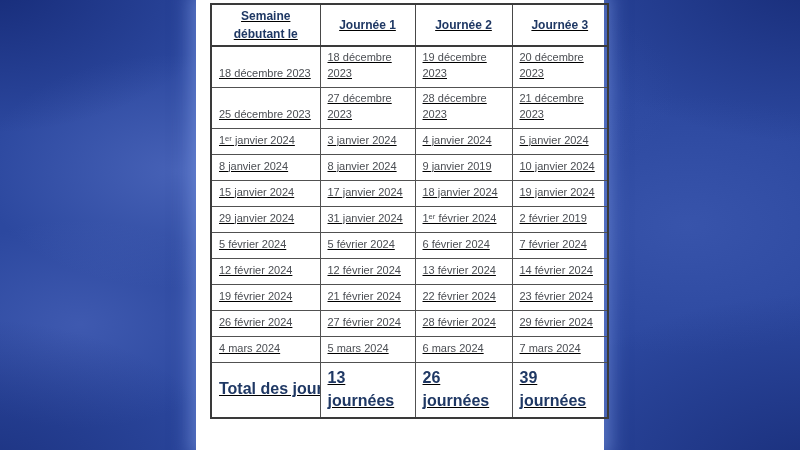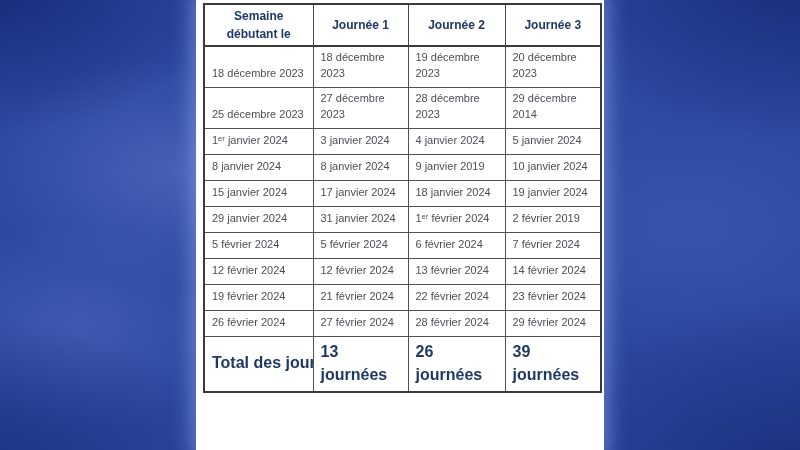--- a/index.html
+++ b/index.html
@@ -21,22 +21,23 @@
   .panel {
     position: absolute; left: 196px; top: 0;
     width: 408px; height: 450px;
     background: #ffffff;
     box-shadow: 0 0 16px 7px rgba(125,155,228,0.55);
   }
   table.schedule {
     border-collapse: collapse;
     table-layout: fixed;
     width: 398px;
-    margin: 3px 0 0 7px;
+    margin: 3px 0 0 14px;
     border: 2px solid #3a3a3a;
+    text-decoration: underline;
   }
   .schedule th {
     box-sizing: border-box;
     height: 38px;
     font-size: 12px;
     font-weight: bold;
     color: #1f3864;
     text-align: center;
     vertical-align: middle;
     border: 1px solid #474747;
@@ -87,21 +88,21 @@
         <tr>
           <td>18 décembre 2023</td>
           <td>18 décembre 2023</td>
           <td>19 décembre 2023</td>
           <td>20 décembre 2023</td>
         </tr>
         <tr>
           <td>25 décembre 2023</td>
           <td>27 décembre 2023</td>
           <td>28 décembre 2023</td>
-          <td>29 décembre 2014</td>
+          <td>21 décembre 2023</td>
         </tr>
         <tr>
           <td>1ᵉʳ janvier 2024</td>
           <td>3 janvier 2024</td>
           <td>4 janvier 2024</td>
           <td>5 janvier 2024</td>
         </tr>
         <tr>
           <td>8 janvier 2024</td>
           <td>8 janvier 2024</td>
@@ -137,20 +138,26 @@
           <td>21 février 2024</td>
           <td>22 février 2024</td>
           <td>23 février 2024</td>
         </tr>
         <tr>
           <td>26 février 2024</td>
           <td>27 février 2024</td>
           <td>28 février 2024</td>
           <td>29 février 2024</td>
         </tr>
+        <tr>
+          <td>4 mars 2024</td>
+          <td>5 mars 2024</td>
+          <td>6 mars 2024</td>
+          <td>7 mars 2024</td>
+        </tr>
       </tbody>
     <tfoot>
       <tr>
         <td>Total des jours</td>
         <td>13 journées</td>
         <td>26 journées</td>
         <td>39 journées</td>
       </tr>
     </tfoot>
   </table>

